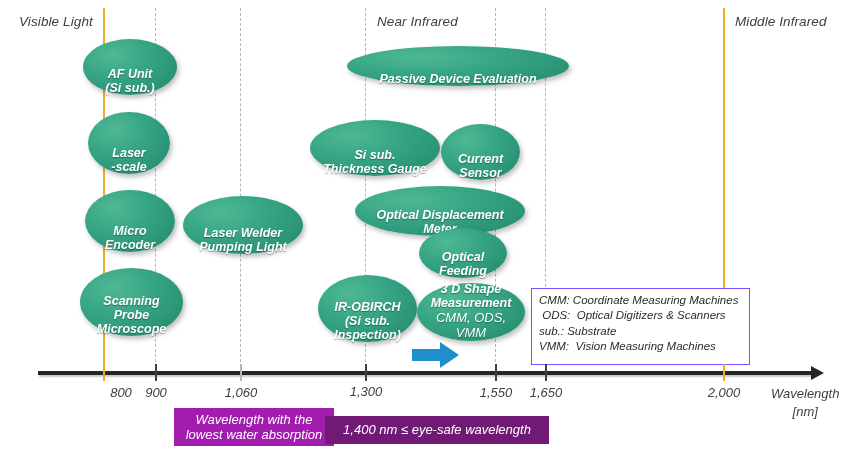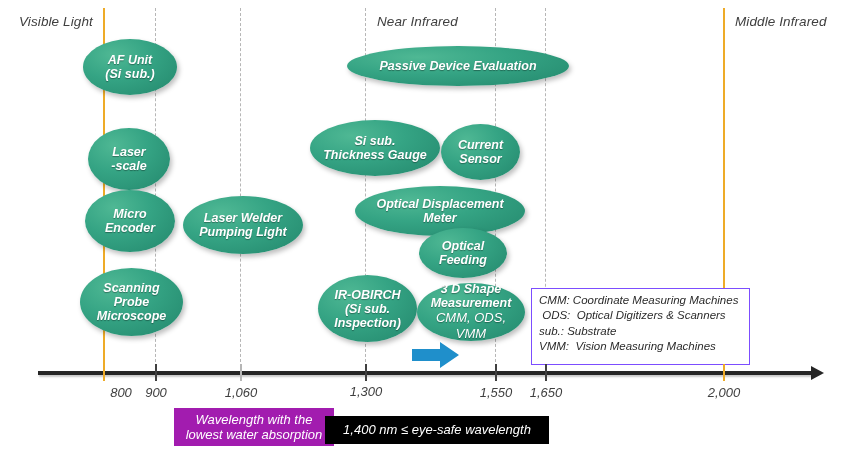--- a/index.html
+++ b/index.html
@@ -40,21 +40,21 @@
     letter-spacing: .1px;
   }
 
   
   .ellipse {
     position: absolute;
     border-radius: 50%;
     background: radial-gradient(ellipse at 32% 28%, #4fb894 0%, #35a484 42%, #23876c 100%);
     box-shadow: 2px 3px 5px rgba(0,0,0,0.26);
     display: flex;
-    align-items: center;
+    align-items: flex-end;
     justify-content: center;
     text-align: center;
     color: #ffffff;
     font-weight: bold;
     font-size: 12.5px;
     line-height: 1.12;
     text-shadow: 0 1px 1px rgba(0,0,0,0.35);
     box-sizing: border-box;
   }
   .ellipse .etext { padding: 0 6px; }
@@ -122,21 +122,21 @@
     align-items: center;
     justify-content: center;
     text-align: center;
     color: #ffffff;
     font-size: 13px;
     line-height: 1.18;
     box-sizing: border-box;
     padding: 2px 7px;
   }
   #water-box { background: #a21caf; margin-left: 16px; }
-  #eyesafe-box { background: #000000; }
+  #eyesafe-box { background: #701a75; }
 
   
   #blue-arrow {
     position: absolute;
   }
 </style>
 </head>
 <body>
 
 <div id="canvas">
@@ -153,21 +153,21 @@
   <div class="band-label" style="left:377px; top:14px;">Near Infrared</div>
   <div class="band-label" style="left:735px; top:14px;">Middle Infrared</div>
 
   <div class="ellipse" style="left:83px; top:39px; width:94px; height:56px;">
     <span class="etext">
       <span>AF Unit</span><br>
       <span>(Si sub.)</span>
     </span>
   </div>
 
-  <div class="ellipse" style="left:88px; top:128px; width:82px; height:62px;">
+  <div class="ellipse" style="left:88px; top:112px; width:82px; height:62px;">
     <span class="etext">
       <span>Laser</span><br>
       <span>-scale</span>
     </span>
   </div>
 
   <div class="ellipse" style="left:85px; top:190px; width:90px; height:62px;">
     <span class="etext">
       <span>Micro</span><br>
       <span>Encoder</span>
@@ -261,20 +261,24 @@
   <div class="tick" style="left:723px; top:364px; height:17px; background:#eeab28;"></div>
 
   <div class="tick-label" style="left:121px; top:385px;">800</div>
   <div class="tick-label" style="left:156px; top:385px;">900</div>
   <div class="tick-label" style="left:241px; top:385px;">1,060</div>
   <div class="tick-label" style="left:366px; top:384px;">1,300</div>
   <div class="tick-label" style="left:496px; top:385px;">1,550</div>
   <div class="tick-label" style="left:546px; top:385px;">1,650</div>
   <div class="tick-label" style="left:724px; top:385px;">2,000</div>
 
+  <div id="axis-title" style="left:771px; top:385px;">
+    <div>Wavelength</div>
+    <div>[nm]</div>
+  </div>
 
   <div class="blue-box" id="water-box" style="left:158px; top:408px; width:160px; height:38px;">
     <span>
       <span>Wavelength with the</span><br>
       <span>lowest water absorption</span>
     </span>
   </div>
 
   <div class="blue-box" id="eyesafe-box" style="left:325px; top:416px; width:224px; height:28px;">
     <span>1,400 nm ≤ eye-safe wavelength</span>

